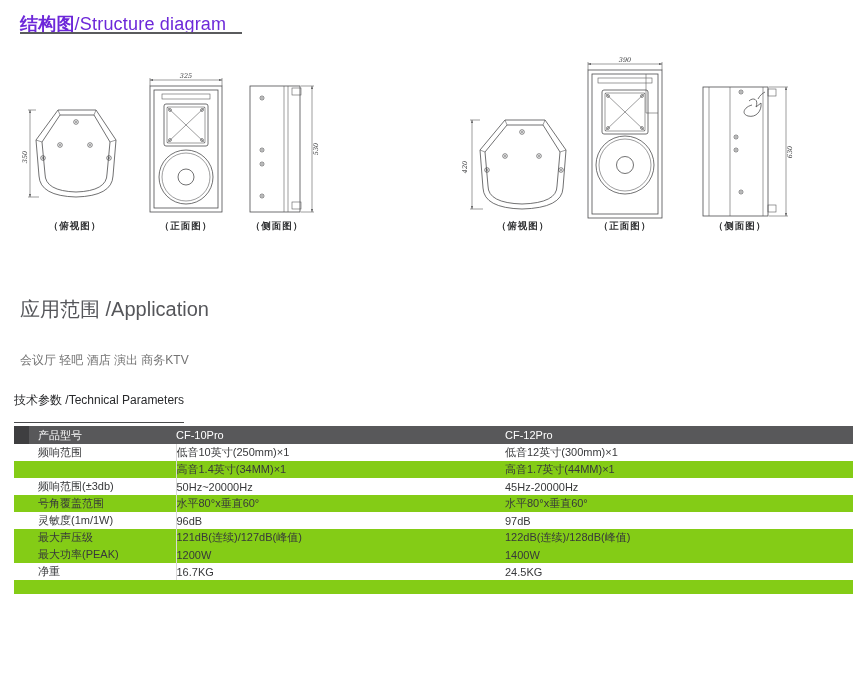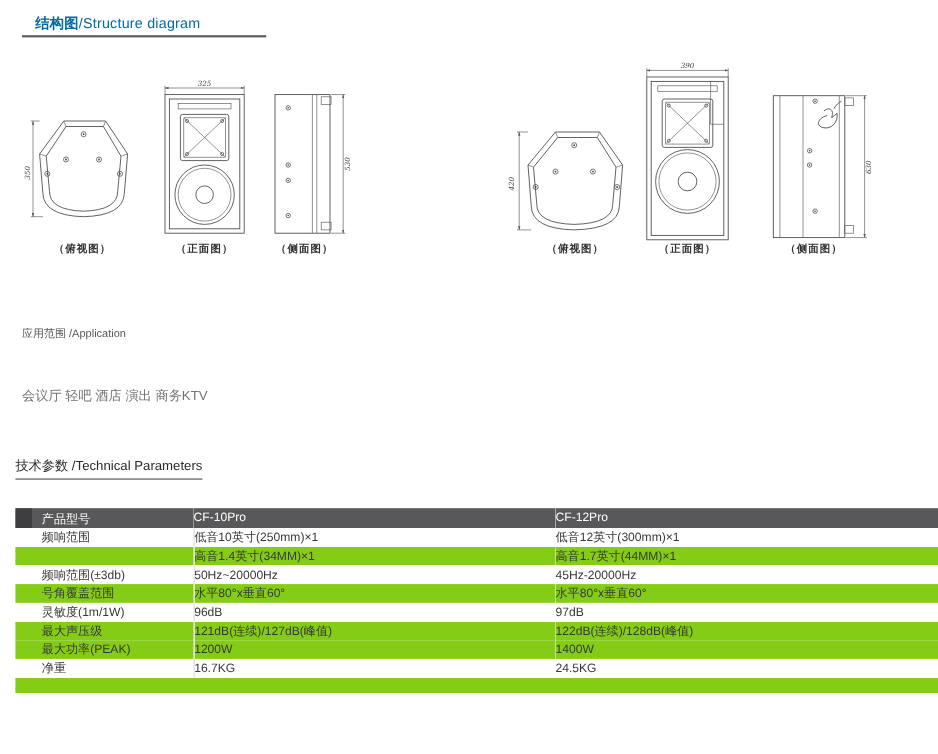--- a/index.html
+++ b/index.html
@@ -1,43 +1,43 @@
 <!DOCTYPE html>
 <html><head>
 <meta charset="utf-8">
 <style>
   html,body{margin:0;padding:0;background:#fff;}
   .page{position:relative;width:853px;height:685px;background:#fff;overflow:hidden;
         font-family:"Liberation Sans","DejaVu Sans",sans-serif;}
 
   
-  .sec-title{position:absolute;left:20px;top:12px;font-size:13px;color:#0369a1;letter-spacing:.2px;margin-left:12px;}
+  .sec-title{position:absolute;left:20px;top:12px;font-size:18px;color:#6d28d9;letter-spacing:.2px;}
   .sec-title .cn{font-weight:bold;}
   .title-underline{position:absolute;left:20px;top:32px;width:222px;border-top:2px solid #5a5b5d;}
 
-  .app-title{position:absolute;left:20px;top:296px;font-size:10px;color:#55565a;}
+  .app-title{position:absolute;left:20px;top:296px;font-size:20px;color:#55565a;}
   .app-body{position:absolute;left:20px;top:352px;font-size:12px;color:#737373;}
 
-  .tech-title{position:absolute;left:14px;top:415px;font-size:12px;color:#28292b;
-              padding-bottom:3px;border-bottom:1.5px solid #4a4b4d;}
+  .tech-title{position:absolute;left:14px;top:392px;font-size:12px;color:#28292b;
+              padding-bottom:13px;border-bottom:1.5px solid #4a4b4d;}
   .tech-title .en{font-weight:normal;}
   .tech-title .cn{font-weight:bold;font-weight:normal;}
 
   
   svg.diagrams{position:absolute;left:0;top:45px;}
   .dwg{stroke:#4c4c4e;stroke-width:.8;fill:none;}
   .dwg-thin{stroke:#5a5a5c;stroke-width:.6;fill:none;}
   .dim{stroke:#5a5a5c;stroke-width:.6;fill:none;}
   .dim-text{font-family:"DejaVu Serif",serif;font-style:italic;font-size:6.5px;fill:#3e3f41;}
   .view-label{font-size:9.5px;font-weight:bold;fill:#2f3032;letter-spacing:1px;}
   .hole{stroke:#4c4c4e;stroke-width:.7;fill:none;}
   .hole-dot{fill:#3c3d3f;stroke:none;}
 
   
-  table.spec{position:absolute;left:14px;top:462px;width:839px;border-collapse:collapse;
+  table.spec{position:absolute;left:14px;top:426px;width:839px;border-collapse:collapse;
              table-layout:fixed;font-size:11px;color:#37383a;}
   table.spec th,table.spec td{padding:0;font-weight:normal;text-align:left;white-space:nowrap;
              overflow:hidden;vertical-align:middle;}
   table.spec thead tr{background:#58585a;color:#fff;height:18px;}
   table.spec tbody tr{height:17px;background:#fff;}
   table.spec tbody tr.shade{background:#84cc16;}
   table.spec th.label,table.spec td.label{padding-left:24px;}
   table.spec td.label{border-right:1px solid #d9d9d9;}
   table.spec th.label{position:relative;}
   .header-accent{position:absolute;left:0;top:0;width:15px;height:18px;background:#3e3e40;}

